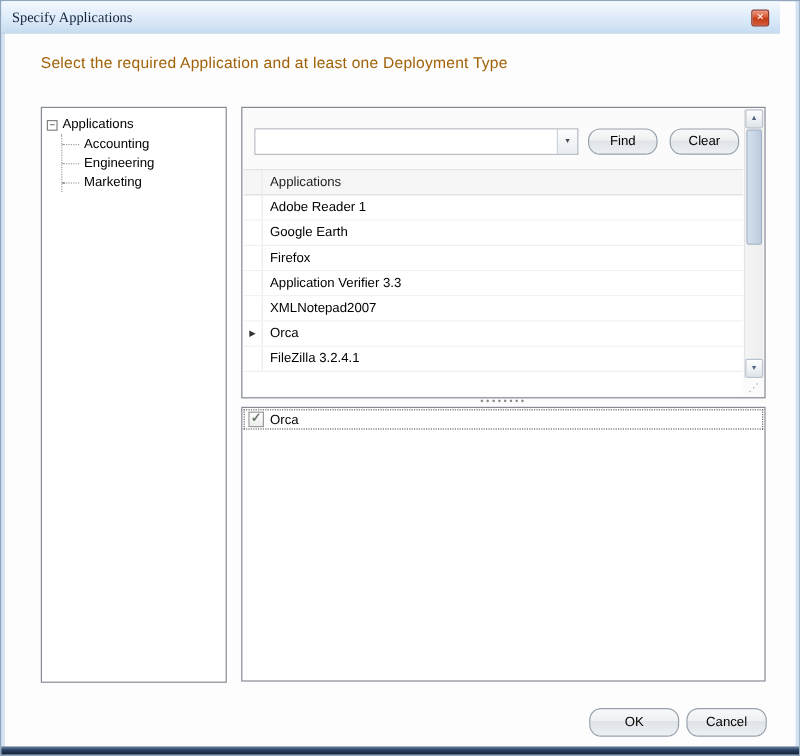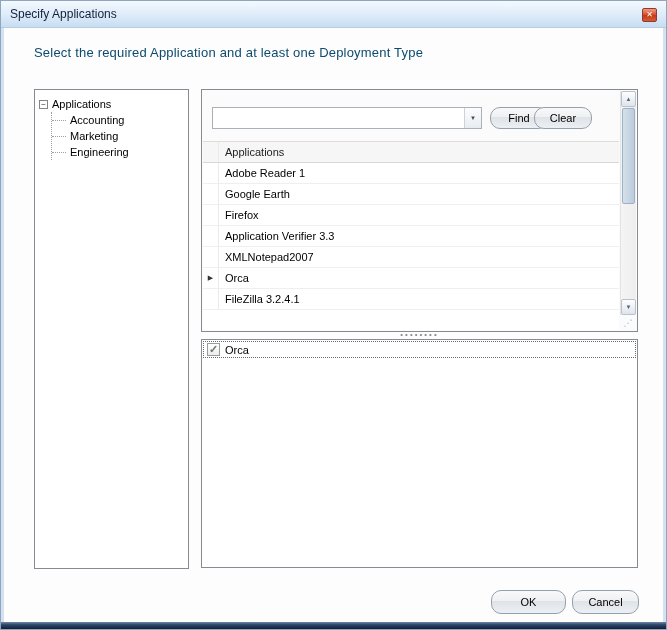--- a/index.html
+++ b/index.html
@@ -8,40 +8,41 @@
   .window {
     position:relative; width:667px; height:630px;
     background:#fdfdfe;
     border:1px solid #8fa5bd;
     box-shadow: inset 3px 0 0 #d2e2f2, inset -3px 0 0 #d2e2f2;
     overflow:hidden;
   }
 
   
   .titlebar {
-    position:absolute; top:0; left:0; right:0; height:27px;
+    position:absolute; top:0; left:0; right:16px; height:27px;
     background:linear-gradient(#f4f9fe, #ddebf9 55%, #c8ddf2);
     border-bottom:1px solid #b7cde4;
+    font-family:Liberation Serif, serif;
   }
   .title {
     position:absolute; left:9px; top:0; line-height:26px;
     font-size:12px; color:#14213d;
   }
   .close-btn {
     position:absolute; right:9px; top:7px; width:15px; height:14px;
     border:1px solid #8d3b30; border-radius:2px;
     background:linear-gradient(#f09a82, #d8542f 45%, #c03a17 50%, #d55a35);
     color:#fff; font-size:8px; line-height:12px; text-align:center;
     cursor:pointer;
   }
 
   
   .instruction {
     position:absolute; left:33px; top:44px;
-    font-size:13px; color:#0c4a6e; letter-spacing:.2px;
+    font-size:13px; color:#a16207; letter-spacing:.2px;
   }
 
   
   .tree-panel {
     position:absolute; left:33px; top:88px; width:155px; height:480px;
     background:#fff; border:1px solid #858a93; padding:6px 4px;
   }
   .tree-root { display:flex; align-items:center; height:16px; }
   .expander {
     width:9px; height:9px; border:1px solid #848484; background:#fff;
@@ -73,21 +74,21 @@
     display:flex; align-items:center; justify-content:center;
     font-size:6px; color:#404b5a; cursor:pointer;
   }
   .btn {
     font-family:"Liberation Sans", sans-serif; font-size:11px; color:#000;
     border:1px solid #95a0ac; border-radius:10px;
     background:linear-gradient(#f8f9fa, #eef0f2 45%, #dfe2e6 46%, #ecf0f4);
     cursor:pointer;
   }
   .find-btn  { position:absolute; left:288px; top:17px; width:58px; height:22px; }
-  .clear-btn { position:absolute; left:332px; top:17px; width:58px; height:22px; }
+  .clear-btn { position:absolute; left:356px; top:17px; width:58px; height:22px; }
 
   .grid {
     position:absolute; left:1px; right:18px; top:51px; bottom:1px;
     background:#fff; border-top:1px solid #dcdcdc;
   }
   .grid-header {
     display:flex; height:21px; background:#f6f6f7;
     border-bottom:1px solid #d8d8d8;
   }
   .sel-col {
@@ -177,25 +178,25 @@
       <span class="expander">−</span>
       <span class="tree-label">Applications</span>
     </div>
     <div class="tree-children">
       <div class="tree-item">
         <span class="tree-tick"></span>
         <span class="lbl">Accounting</span>
       </div>
       <div class="tree-item">
         <span class="tree-tick"></span>
-        <span class="lbl">Marketing</span>
+        <span class="lbl">Engineering</span>
       </div>
       <div class="tree-item">
         <span class="tree-tick"></span>
-        <span class="lbl">Engineering</span>
+        <span class="lbl">Marketing</span>
       </div>
     </div>
   </div>
 
   <div class="right-top">
 
     <div class="combo">
       <input value="" style="">
       <span class="combo-btn">
           <span>▼</span>

